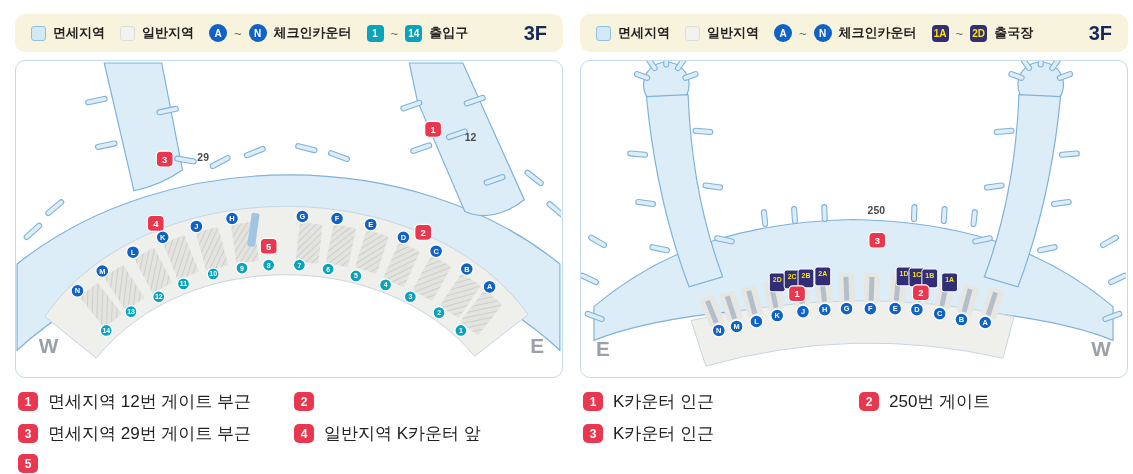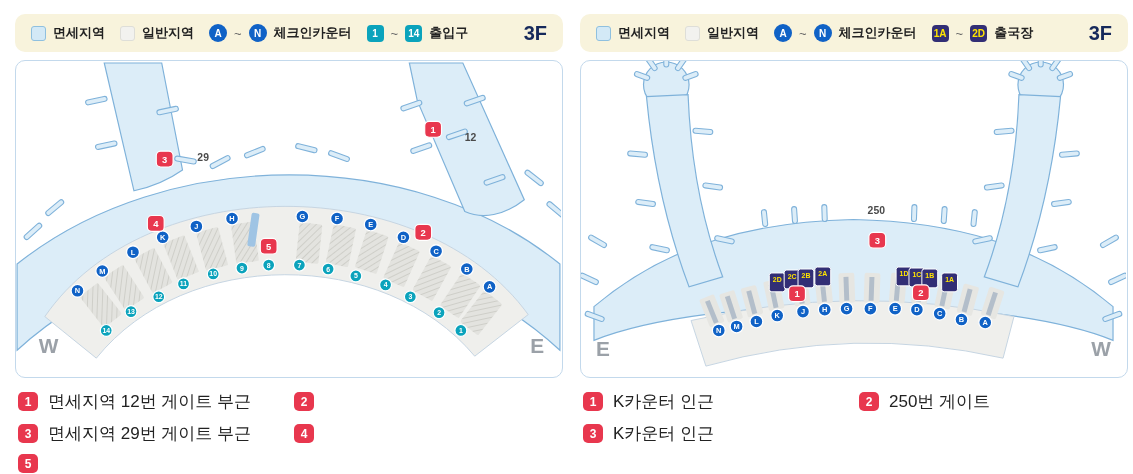--- a/index.html
+++ b/index.html
@@ -310,20 +310,21 @@
       </div>
     <div class="loc-item">
         <span class="loc-badge">2</span>
       </div>
     <div class="loc-item">
         <span class="loc-badge">3</span>
         <span class="loc-text">면세지역 29번 게이트 부근</span>
       </div>
     <div class="loc-item">
         <span class="loc-badge">4</span>
+        <span class="loc-text">일반지역 K카운터 앞</span>
       </div>
     <div class="loc-item">
         <span class="loc-badge">5</span>
       </div>
   </div>
 </div>
 
 <div class="panel" id="right-panel">
 
   <div class="legend">

